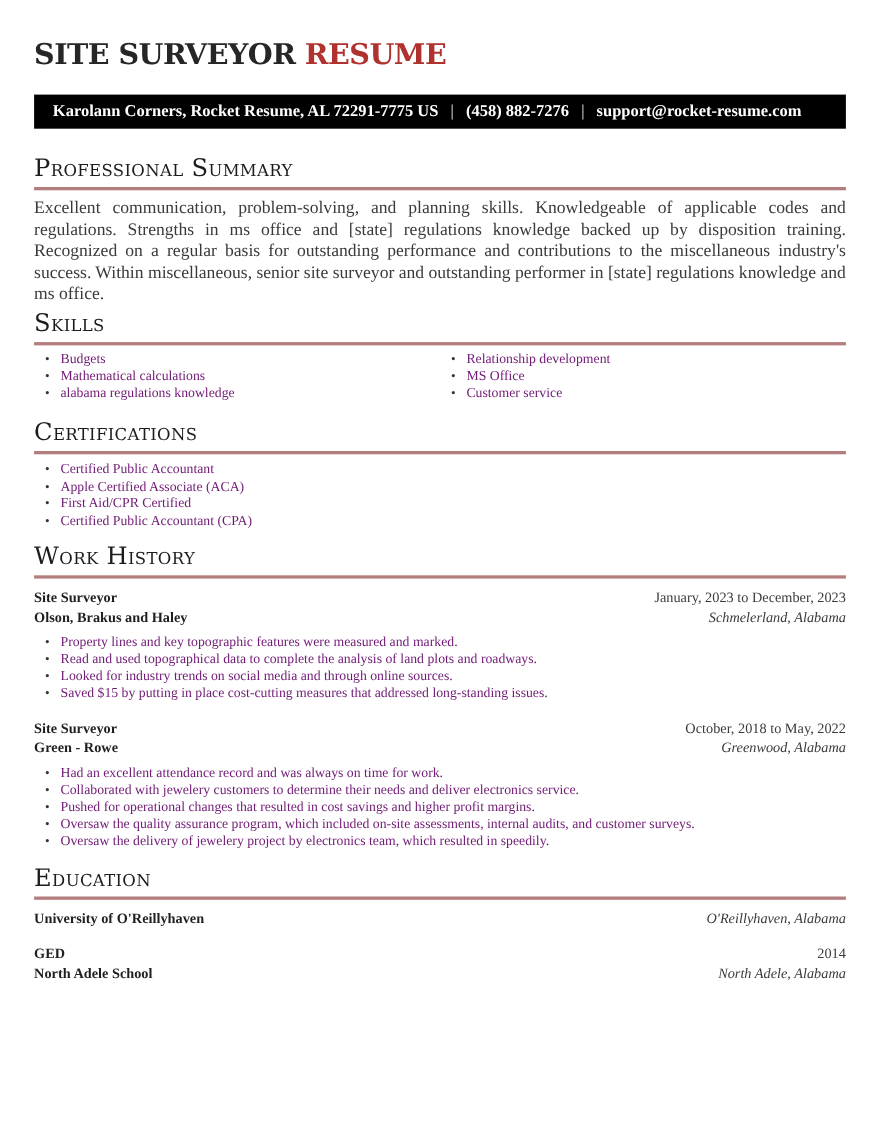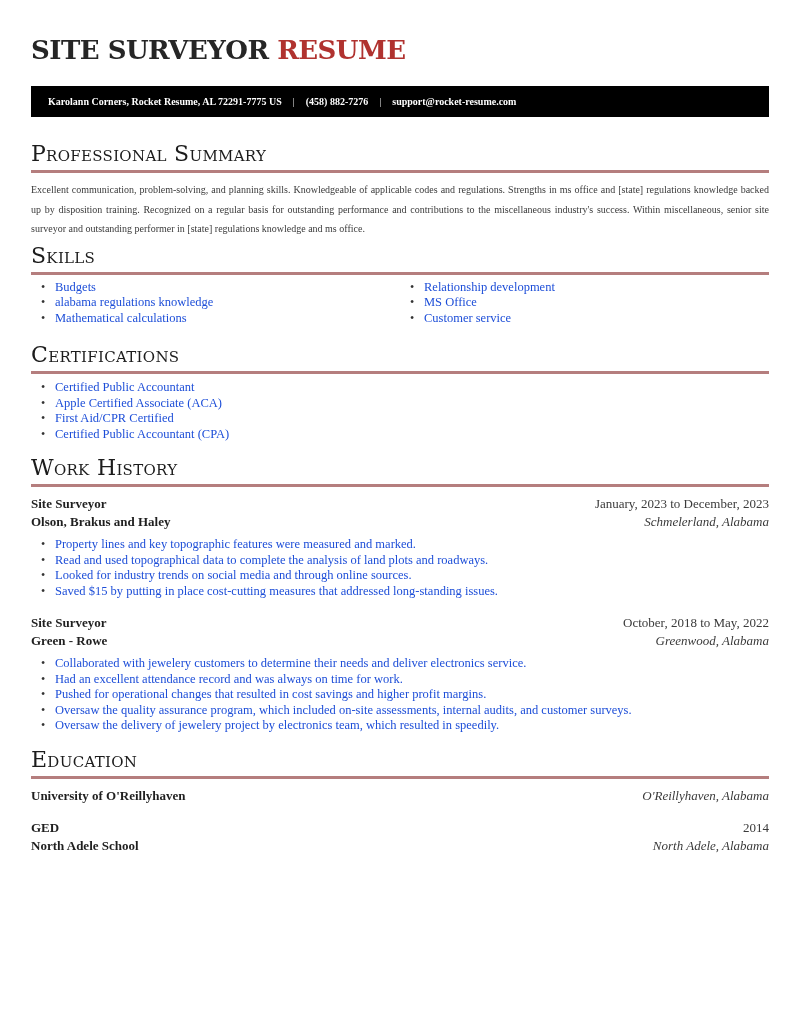--- a/index.html
+++ b/index.html
@@ -25,21 +25,21 @@
   .resume-title .accent { color: var(--accent-red, #b0322f); }
 
   .contact-bar {
     margin-top: 12px;
     height: 31px;
     background: var(--bar-black, #000000);
     color: #ffffff;
     display: flex;
     align-items: center;
     padding: 0 17px;
-    font-size: 10px;
+    font-size: 15px;
     font-weight: bold;
     white-space: nowrap;
   }
   .contact-bar .sep { margin: 0 11px; font-weight: normal; color: #e8e8e8; }
 
   
   .sec-head {
     font-family: "DejaVu Serif", serif;
     font-variant: small-caps;
     font-weight: normal;
@@ -55,35 +55,35 @@
   }
   .mt-summary { margin-top: 24px; }
   .mt-skills  { margin-top: 4px; }
   .mt-certs   { margin-top: 16px; }
   .mt-work    { margin-top: 13px; }
   .mt-edu     { margin-top: 13px; }
 
   
   .summary-text {
     margin-top: 7px;
-    font-size: 10px;
+    font-size: 16px;
     line-height: 19.5px;
     text-align: justify;
     color: #3a3a3a;
   }
 
   
   ul { list-style: none; }
   .blist { margin-top: 6px; }
   .blist li {
     position: relative;
     padding-left: 24px;
     font-size: 12.5px;
     line-height: 15.5px;
-    color: #1d4ed8;
+    color: #701a75;
   }
   .bullet { position: absolute; left: 10px; top: 0; font-size: 12px; color: #333333; }
   .bullet::before { content: "\2022"; }
 
   .skills-columns { display: flex; margin-top: 5px; }
   .skills-columns ul { flex: 1 1 50%; margin-top: 0; }
 
   
   .entry { margin-top: 8px; }
   .entry.gap { margin-top: 15px; }
@@ -119,22 +119,22 @@
     <div class="rule"></div>
     <p class="summary-text">Excellent communication, problem-solving, and planning skills. Knowledgeable of applicable codes and regulations. Strengths in ms office and [state] regulations knowledge backed up by disposition training. Recognized on a regular basis for outstanding performance and contributions to the miscellaneous industry's success. Within miscellaneous, senior site surveyor and outstanding performer in [state] regulations knowledge and ms office.</p>
   </div>
 
   <div>
     <h2 class="sec-head mt-skills">Skills</h2>
     <div class="rule"></div>
     <div class="skills-columns">
       <ul class="blist">
         <li><span class="bullet"></span><span>Budgets</span></li>
+        <li><span class="bullet"></span><span>Mathematical calculations</span></li>
         <li><span class="bullet"></span><span>alabama regulations knowledge</span></li>
-        <li><span class="bullet"></span><span>Mathematical calculations</span></li>
       </ul>
       <ul class="blist">
         <li><span class="bullet"></span><span>Relationship development</span></li>
         <li><span class="bullet"></span><span>MS Office</span></li>
         <li><span class="bullet"></span><span>Customer service</span></li>
       </ul>
     </div>
   </div>
 
   <div>
@@ -172,22 +172,22 @@
     <div class="entry gap">
       <div class="row">
         <span class="lhs">Site Surveyor</span>
         <span class="rhs">October, 2018 to May, 2022</span>
       </div>
       <div class="row">
         <span class="lhs">Green - Rowe</span>
         <span class="rhs loc">Greenwood, Alabama</span>
       </div>
       <ul class="blist">
+        <li><span class="bullet"></span><span>Had an excellent attendance record and was always on time for work.</span></li>
         <li><span class="bullet"></span><span>Collaborated with jewelery customers to determine their needs and deliver electronics service.</span></li>
-        <li><span class="bullet"></span><span>Had an excellent attendance record and was always on time for work.</span></li>
         <li><span class="bullet"></span><span>Pushed for operational changes that resulted in cost savings and higher profit margins.</span></li>
         <li><span class="bullet"></span><span>Oversaw the quality assurance program, which included on-site assessments, internal audits, and customer surveys.</span></li>
         <li><span class="bullet"></span><span>Oversaw the delivery of jewelery project by electronics team, which resulted in speedily.</span></li>
       </ul>
     </div>
   </div>
 
   <div>
     <h2 class="sec-head mt-edu">Education</h2>
     <div class="rule"></div>

